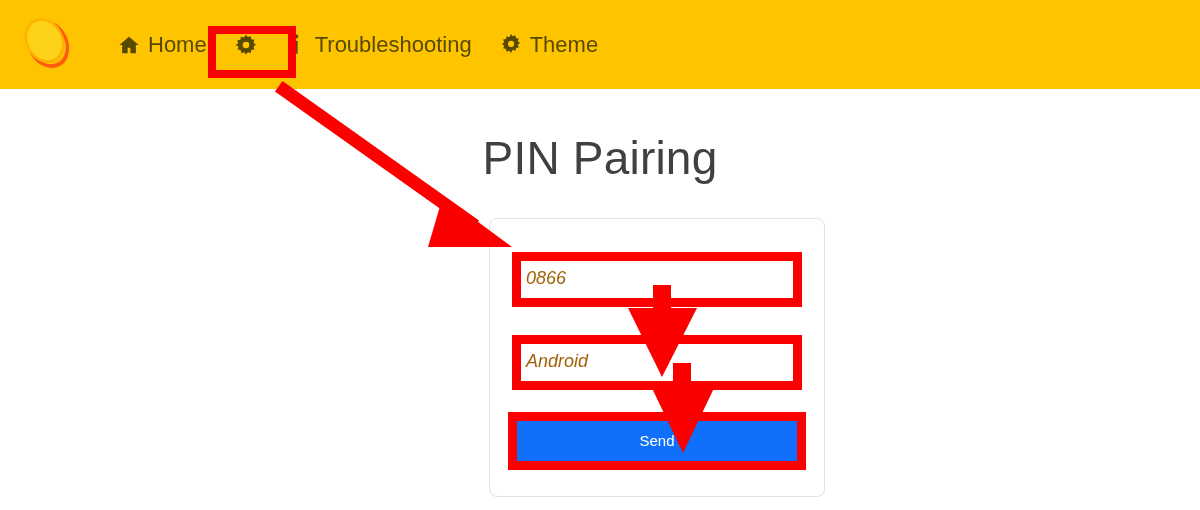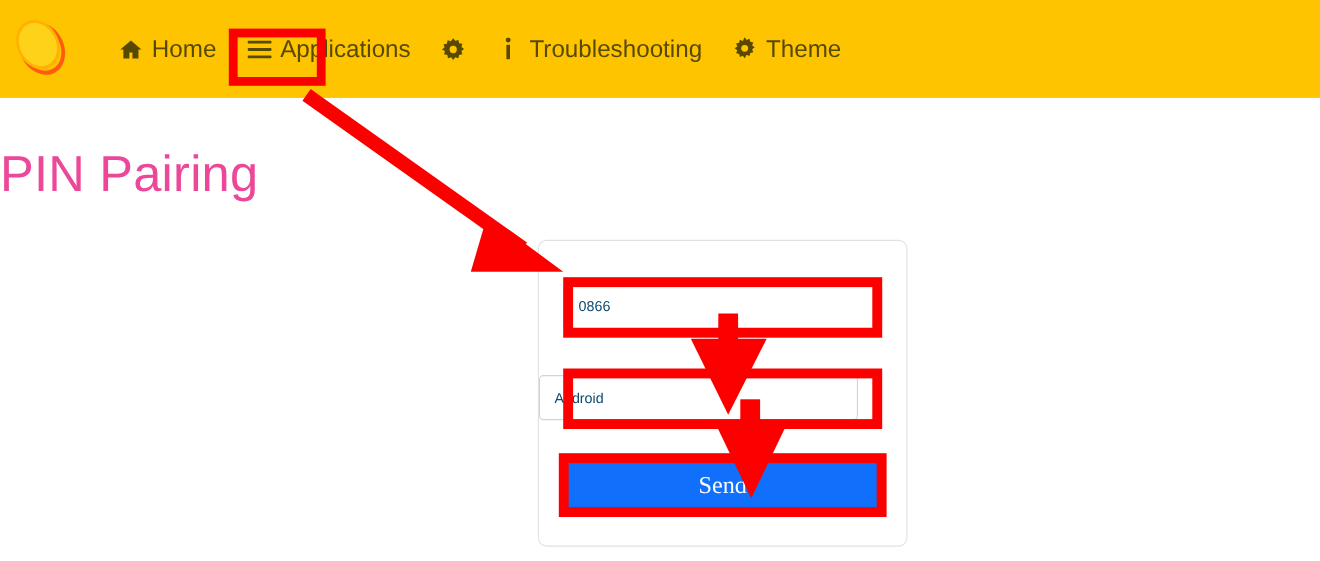--- a/index.html
+++ b/index.html
@@ -18,21 +18,21 @@
 
   
   .navbar {
     position: absolute;
     top: 0; left: 0;
     width: 1200px;
     height: 89px;
     background: #ffc400;
     display: flex;
     align-items: center;
-    padding-left: 8px;
+    padding-left: 18px;
   }
 
   .brand-logo {
     width: 62px;
     height: 62px;
     position: relative;
     flex: 0 0 auto;
     margin-right: 24px;
   }
   .brand-logo .ring {
@@ -94,22 +94,23 @@
     background: transparent;
     z-index: 6;
   }
 
   
   .page-title {
     position: absolute;
     top: 131px;
     left: 0;
     width: 1200px;
+    text-align: center;
     font-size: 46px;
-    color: #ec4899;
+    color: #404040;
     font-weight: 400;
     letter-spacing: 0.2px;
   }
 
   .card {
     position: absolute;
     left: 489px;
     top: 218px;
     width: 336px;
     height: 279px;
@@ -120,43 +121,44 @@
 
   .field {
     width: 290px;
     height: 41px;
     border: 1px solid #ced4da;
     border-radius: 4px;
     background: #fff;
     display: flex;
     align-items: center;
     padding-left: 13px;
-    font-size: 13px;
-    color: #0c4a6e;
+    font-size: 18px;
+    color: #a16207;
+    font-style: italic;
   }
 
   .field.pin { margin-bottom: 0; }
 
   .btn-send {
     width: 290px;
     height: 43px;
     background: #1070fb;
     border: 1px solid #1070fb;
     border-radius: 7px;
     color: #ffffff;
-    font-size: 22px;
+    font-size: 15px;
     display: flex;
     align-items: center;
     justify-content: center;
-    font-family: Liberation Serif, serif;
+    font-family: Liberation Sans, sans-serif;
   }
 
   
   .slot-pin    { position: absolute; left: 512px; top: 258px; }
-  .slot-device { position: absolute; left: 490px; top: 341px; }
+  .slot-device { position: absolute; left: 512px; top: 341px; }
   .slot-send   { position: absolute; left: 512px; top: 419px; }
 
   
   .hl {
     position: absolute;
     border: 9px solid #fc0000;
     z-index: 5;
     background: transparent;
   }
   .hl-input-pin    { left: 512px; top: 252px; width: 290px; height: 55px; }
@@ -187,30 +189,20 @@
     <div class="nav-item">
       <span class="ico">
         <svg width="22" height="22" viewBox="0 0 24 24" fill="#584900">
             <path d="M12 3 1.5 12h3v9h6v-6h3v6h6v-9h3z"></path>
           </svg>
       </span>
       <span>Home</span>
     </div>
 
 
-    <div class="nav-item">
-      <span class="ico">
-        <svg width="22" height="18" viewBox="0 0 22 18" fill="#584900">
-          <rect x="0" y="1" width="22" height="2.6" rx="1"></rect>
-          <rect x="0" y="7.7" width="22" height="2.6" rx="1"></rect>
-          <rect x="0" y="14.4" width="22" height="2.6" rx="1"></rect>
-        </svg>
-      </span>
-      <span>Applications</span>
-    </div>
 
     <div class="nav-item">
       <span class="ico">
         <svg width="22" height="22" viewBox="0 0 24 24" fill="#584900">
           <path d="M12 0.8l2.0 2.6 3.2-0.9 0.6 3.3 3.3 0.6-0.9 3.2 2.6 2.0-2.6 2.0 0.9 3.2-3.3 0.6-0.6 3.3-3.2-0.9-2.0 2.6-2.0-2.6-3.2 0.9-0.6-3.3-3.3-0.6 0.9-3.2L0.8 12l2.6-2.0-0.9-3.2 3.3-0.6 0.6-3.3 3.2 0.9z"></path>
           <circle cx="12" cy="12" r="3.6" fill="#ffc400"></circle>
         </svg>
       </span>
     </div>
 

